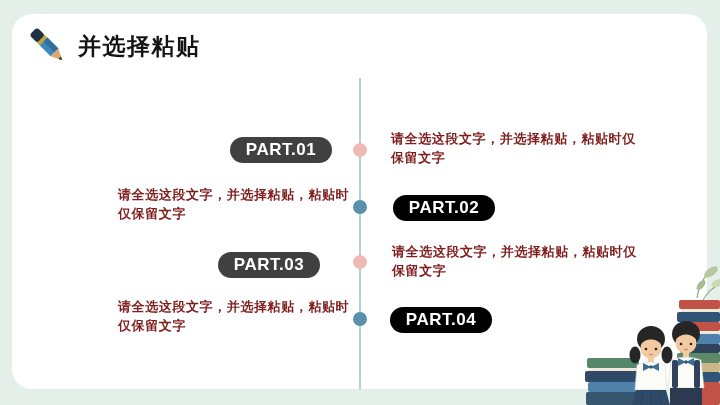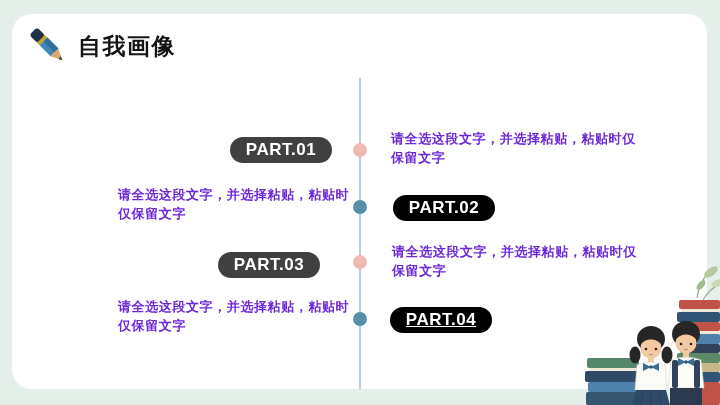--- a/index.html
+++ b/index.html
@@ -28,24 +28,24 @@
   .pill {
     position:absolute; width:102px; height:26px; border-radius:13px; z-index:2;
     display:flex; align-items:center; justify-content:center;
     color:#ffffff; font-weight:bold; font-size:17px; letter-spacing:0.5px;
   }
   .pill-pink { background:#404040; }
   .pill-blue { background:#000000; }
   .pill1 { left:230px; top:137px; }
   .pill2 { left:393px; top:195px; }
   .pill3 { left:218px; top:252px; }
-  .pill4 { left:390px; top:307px;text-decoration:underline; }
+  .pill4 { left:390px; top:307px; }
   .desc {
     position:absolute; z-index:2; font-size:13px; line-height:1.45;
-    color:#6d28d9; letter-spacing:0.6px; font-weight:600;
+    color:#7f1d1d; letter-spacing:0.6px; font-weight:600;
   }
   .desc1 { left:391px; top:130px; width:248px; }
   .desc2 { left:118px; top:186px; width:234px; }
   .desc3 { left:392px; top:243px; width:248px; }
   .desc4 { left:118px; top:298px; width:234px; }
   .illustration { position:absolute; left:585px; top:262px; width:135px; height:143px; z-index:3; }
 </style>
 </head>
 <body>
 
@@ -55,21 +55,21 @@
   <g transform="rotate(-45 24 24)">
     <rect x="18" y="1" width="12" height="13" rx="4" fill="#223246"></rect>
     <rect x="18" y="13" width="12" height="4" fill="#c9a227"></rect>
     <rect x="18" y="17" width="12" height="17" fill="#3f87b8"></rect>
     <rect x="24" y="17" width="6" height="17" fill="#2f6f9e"></rect>
     <polygon points="18,34 30,34 24,46" fill="#d9a86a"></polygon>
     <polygon points="22,42 26,42 24,46" fill="#3a3a3a"></polygon>
   </g>
 </svg>
 
-<div class="page-title">自我画像</div>
+<div class="page-title">并选择粘贴</div>
 
 <div class="vline"></div>
 
 <div class="dot dot-pink dot1"></div>
 <div class="dot dot-blue dot2"></div>
 <div class="dot dot-pink dot3"></div>
 <div class="dot dot-blue dot4"></div>
 
 <div class="pill pill-pink pill1">PART.01</div>
 <div class="pill pill-blue pill2">PART.02</div>

